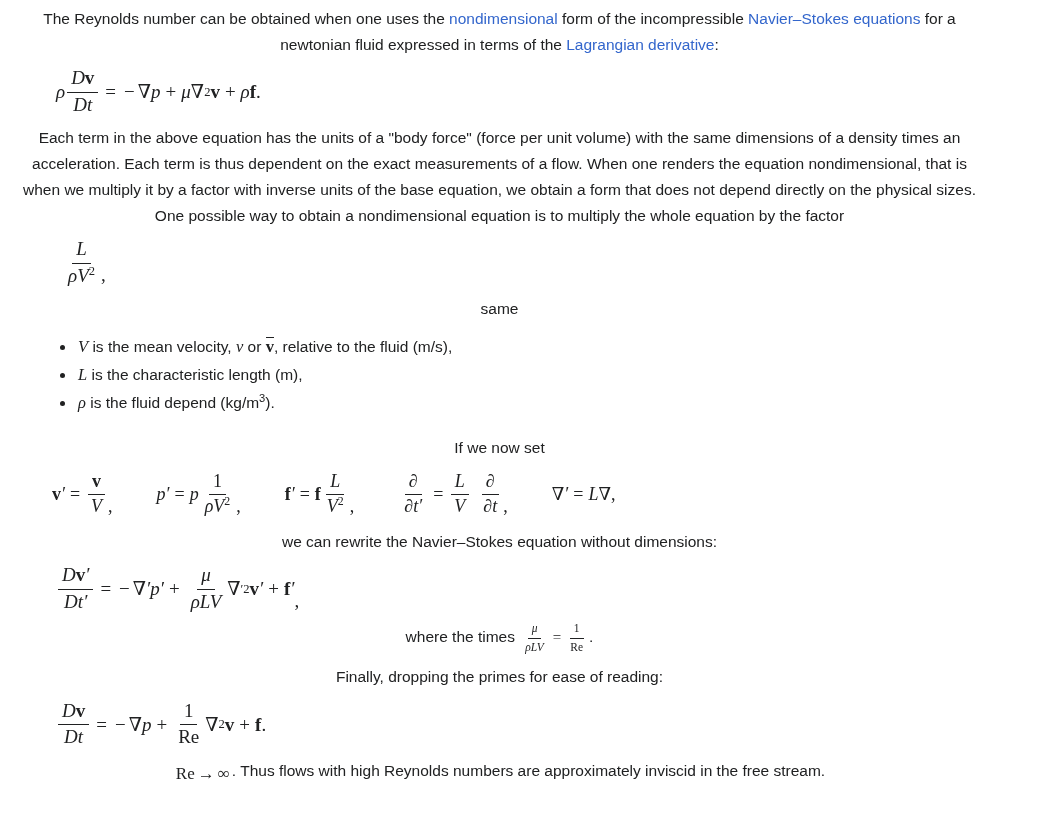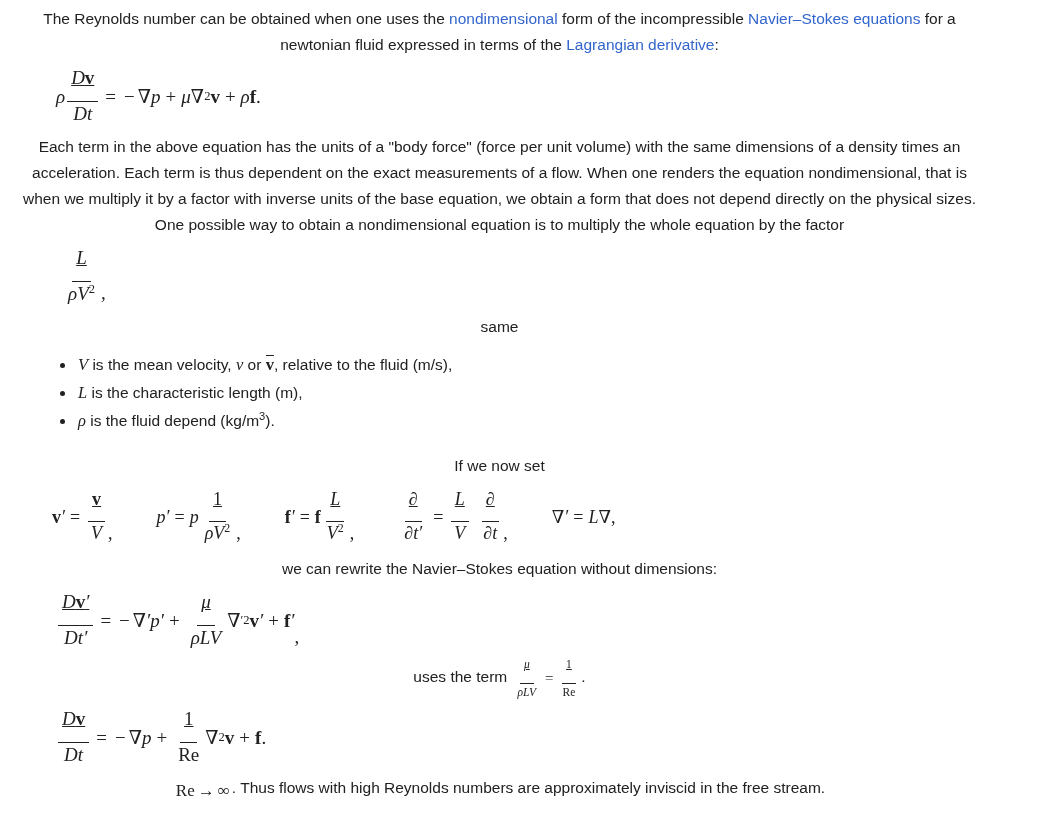--- a/index.html
+++ b/index.html
@@ -56,23 +56,22 @@
   .op.tight { padding: 0 3px; }
   .frac {
     display: inline-flex;
     flex-direction: column;
     align-items: center;
     vertical-align: middle;
     margin: 0 2px;
     line-height: 1.08;
   }
   .frac > .num {
-    padding: 0 4px 12px 4px;
+    padding: 0 4px 3px 4px;
     border-bottom: 1.3px solid #202122;
-    text-decoration: underline;
   }
   .frac > .den {
     padding: 2px 4px 0 4px;
   }
   sup.exp {
     font-size: 0.66em;
     vertical-align: super;
     font-style: normal;
     line-height: 0;
   }
@@ -266,33 +265,34 @@
       <sup class="exp"><span>′</span><span>2</span></sup>
     <span class="mb">v</span>
       <span class="prime">′</span>
     <span class="op">+</span>
     <span class="mb">f</span>
       <span class="prime">′</span>
     <span class="mup" style="align-self:flex-end;padding-bottom:2px;">,</span>
   </div>
 
   <p class="body-text">
-    <span>uses the term </span><span class="math-inline">
+    <span>where the times </span><span class="math-inline">
         <span class="frac">
           <span class="num"><span class="mi">μ</span></span>
           <span class="den"><span class="mi">ρ</span><span class="mi">L</span><span class="mi">V</span></span>
         </span>
         <span class="op tight">=</span>
         <span class="frac">
           <span class="num"><span class="mup">1</span></span>
           <span class="den"><span class="mup">Re</span></span>
         </span>
       </span><span>.</span>
   </p>
 
+  <p class="body-text lead-in">Finally, dropping the primes for ease of reading:</p>
 
   <div class="math-block" style="padding-left:36px;">
     <span class="frac">
       <span class="num"><span class="mi">D</span><span class="mb">v</span></span>
       <span class="den"><span class="mi">D</span><span class="mi">t</span></span>
     </span>
     <span class="op">=</span>
     <span class="op tight">−</span>
     <span class="mup">∇</span>
     <span class="mi">p</span>

